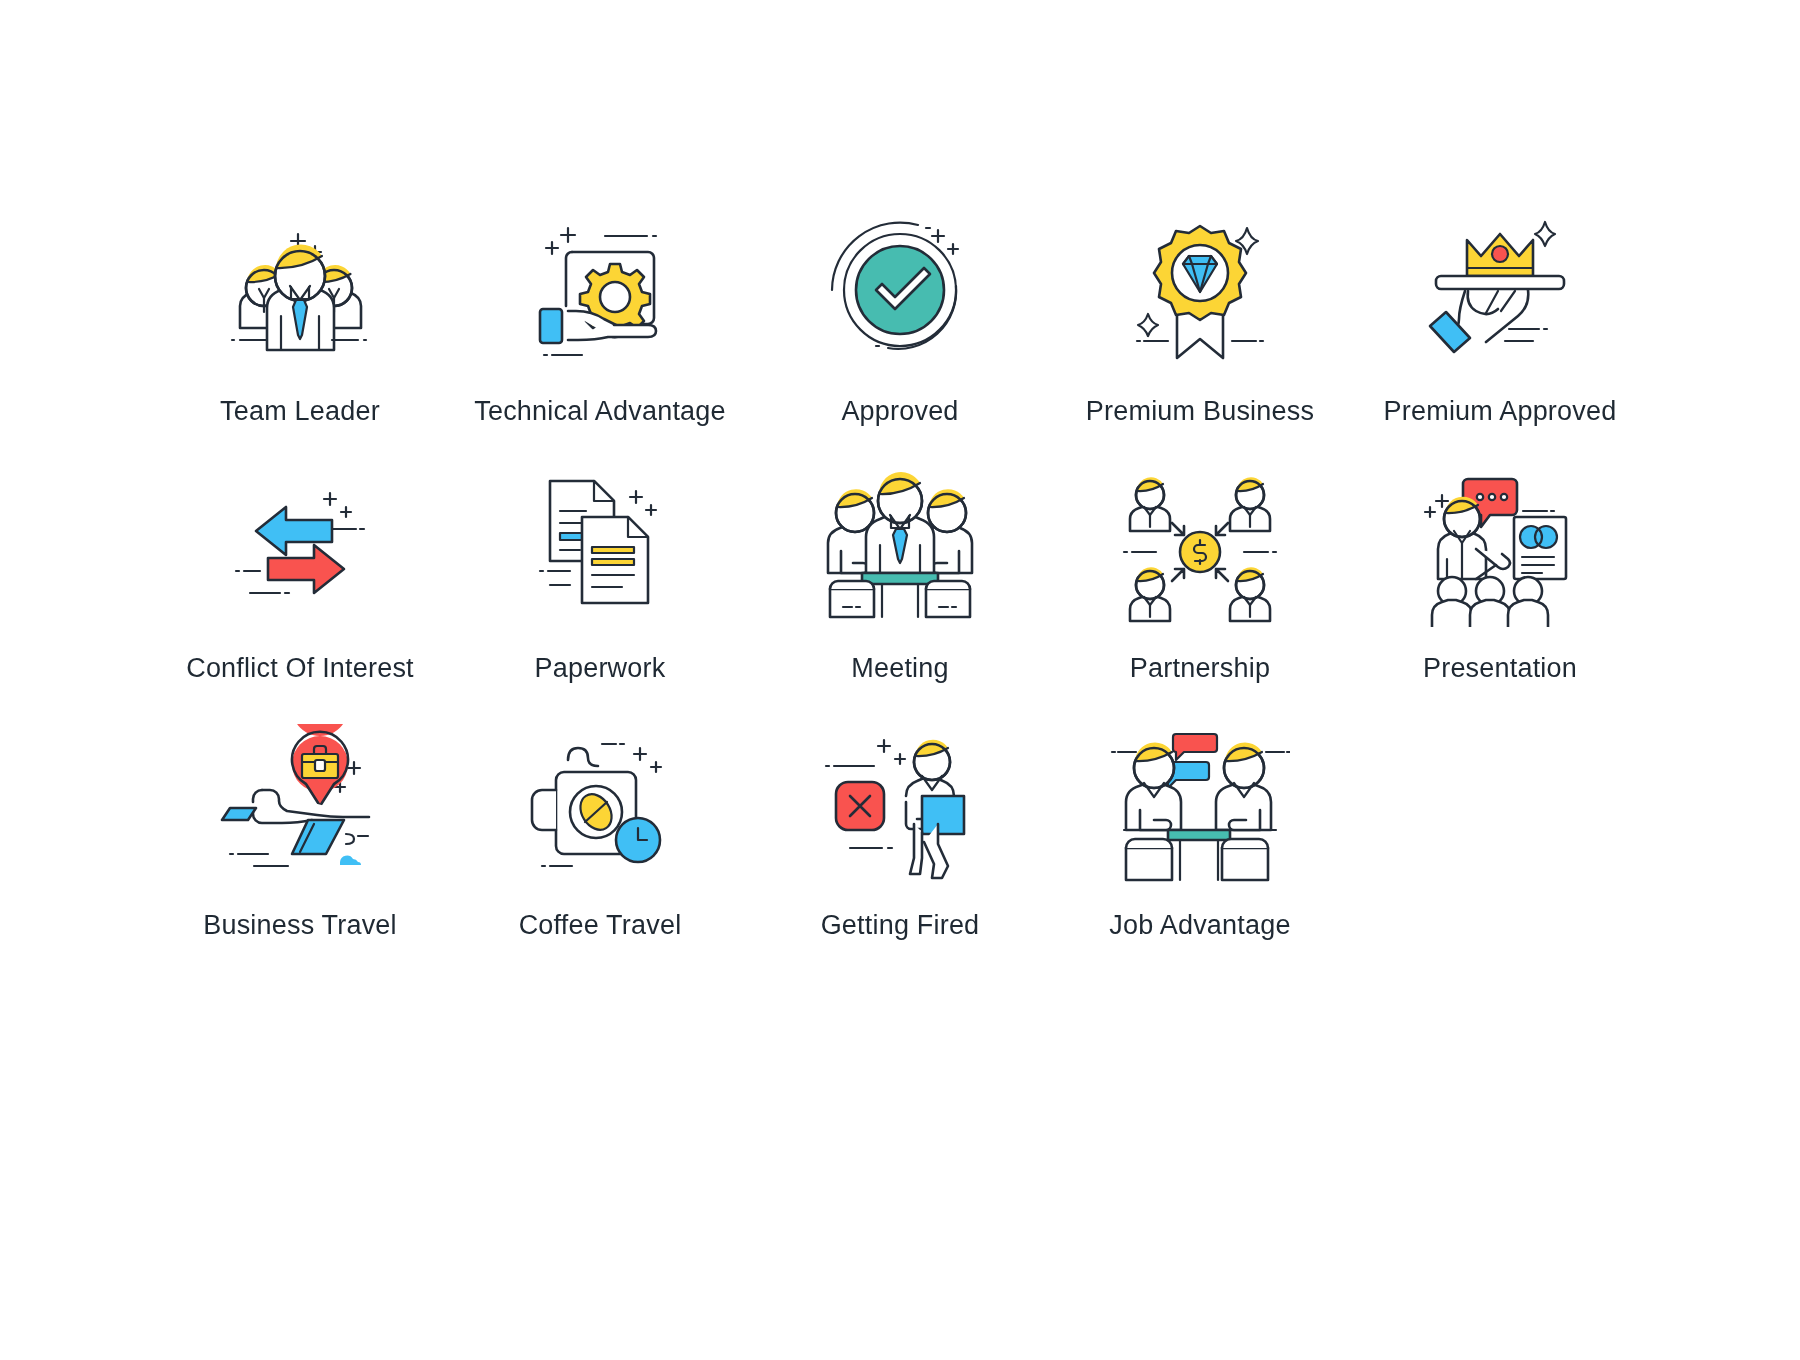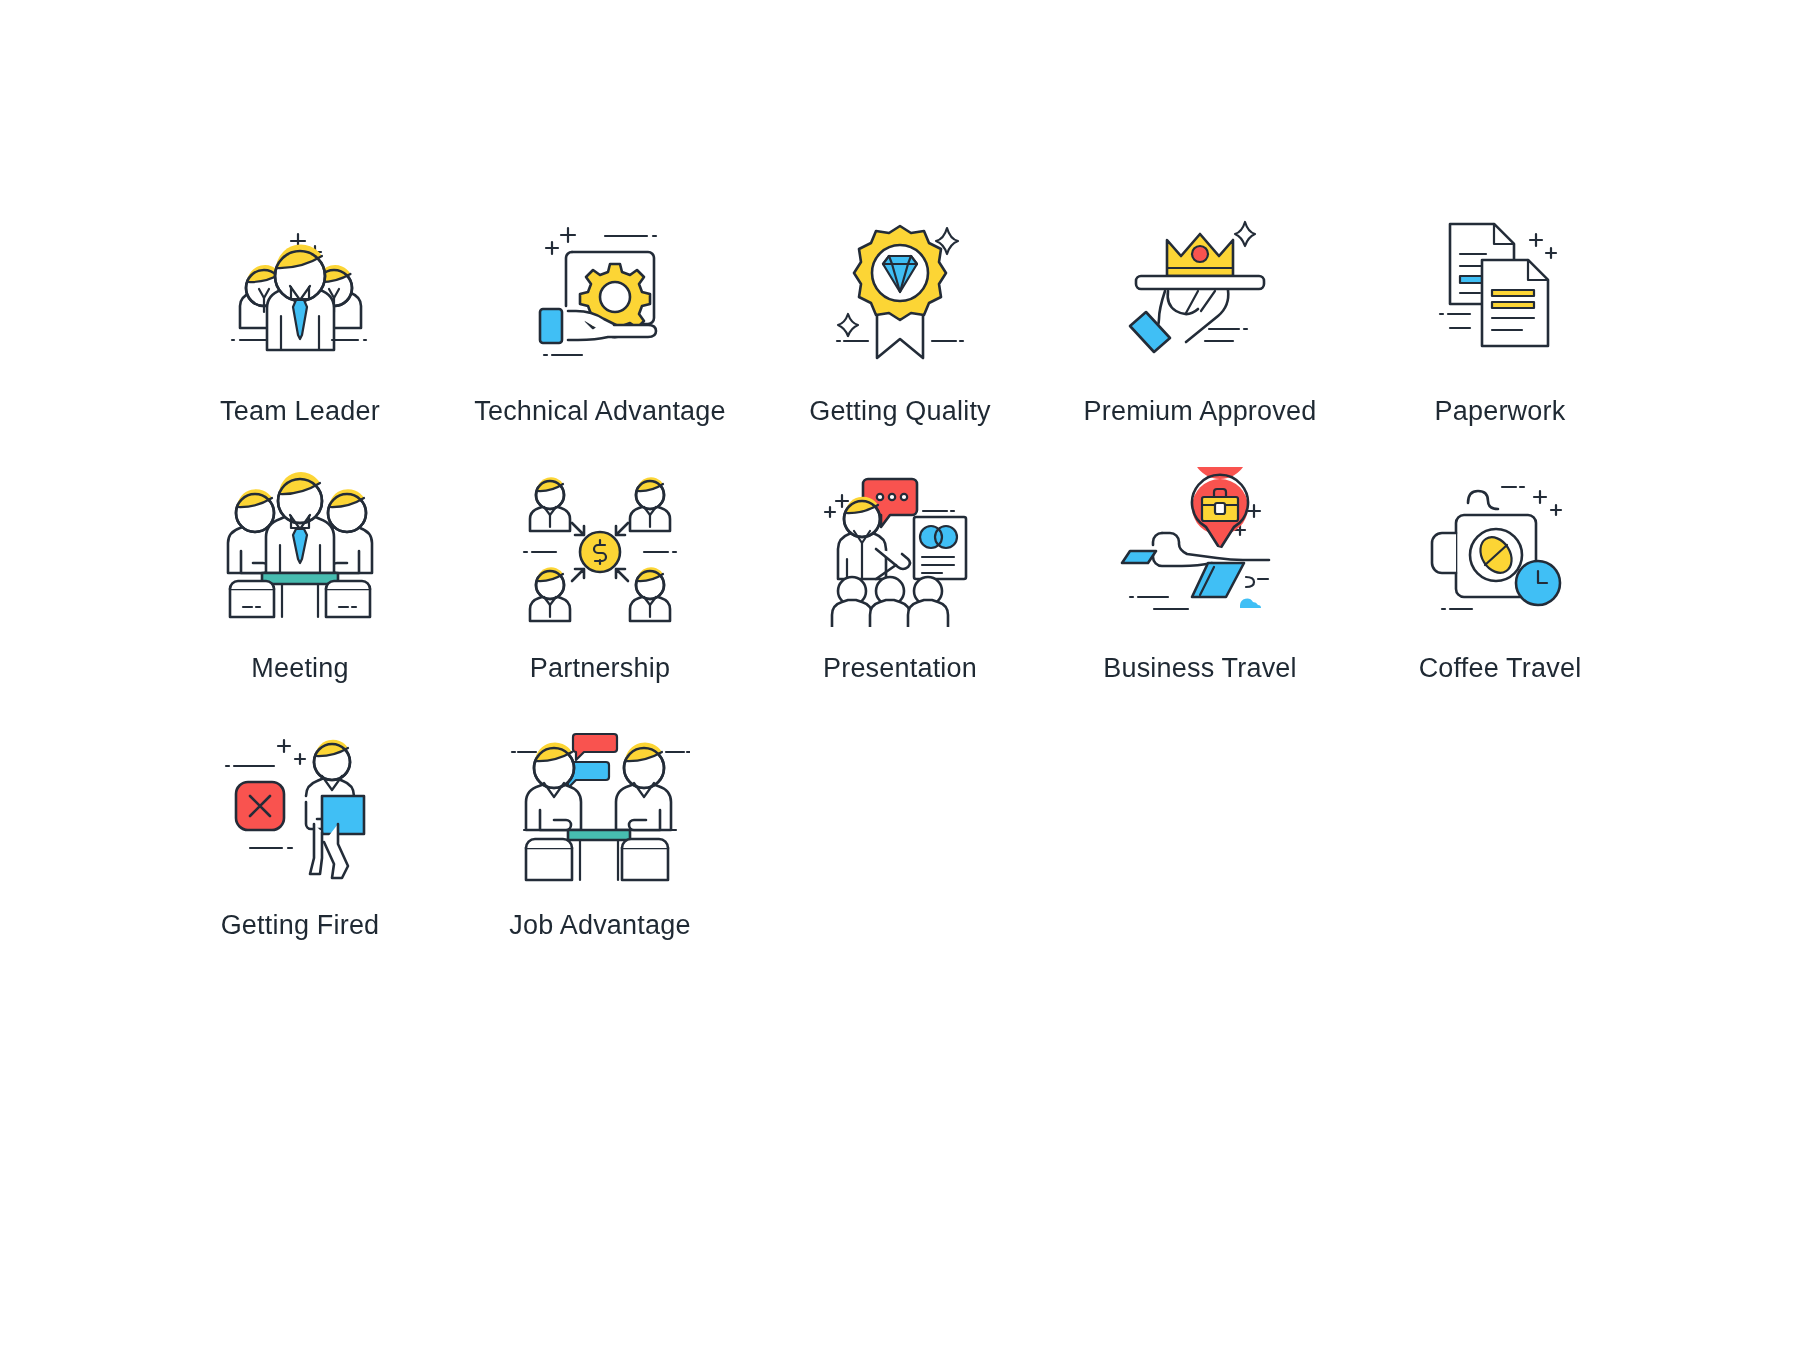--- a/index.html
+++ b/index.html
@@ -158,20 +158,43 @@
           <rect class="fill-blue" x="30" y="99" width="22" height="34" rx="3"></rect>
           <rect class="ln fill-none" x="30" y="99" width="22" height="34" rx="3"></rect>
 
           <path class="ln-thin" d="M42 145 h30"></path>
           <path class="ln-thin" d="M34 145 h3"></path>
         </svg>
       </div>
       <div class="icon-label">Technical Advantage</div>
     </div>
 
+    <div class="icon-cell">
+      <div class="icon-art">
+        <svg viewBox="0 0 180 160">
+
+          <path class="ln-thin" d="M128 20 V32 M122 26 H134"></path>
+          <path class="ln-thin" d="M143 34 V44 M138 39 H148"></path>
+
+          <path class="ln-thin fill-none" d="M22 80 a68 68 0 0 1 86 -65"></path>
+          <path class="ln-thin" d="M116 18 h4"></path>
+          <path class="ln-thin fill-none" d="M146 76 a58 58 0 0 1 -68 62"></path>
+          <path class="ln-thin" d="M66 136 h3"></path>
+
+          <path class="ln-thin fill-none" d="M34 80 a56 56 0 1 1 112 0 a56 56 0 1 1 -112 0 Z"></path>
+
+          <circle class="fill-teal" cx="90" cy="80" r="44"></circle>
+          <circle class="ln fill-none" cx="90" cy="80" r="44"></circle>
+
+          <path class="fill-white" d="M66 80 l6 -6 l13 13 l29 -29 l6 6 l-35 35 Z"></path>
+          <path class="ln fill-none" d="M66 80 l6 -6 l13 13 l29 -29 l6 6 l-35 35 Z"></path>
+        </svg>
+      </div>
+      <div class="icon-label">Approved</div>
+    </div>
 
 
     <div class="icon-cell">
       <div class="icon-art">
         <svg viewBox="0 0 180 160">
 
           <path class="ln-thin fill-none" d="M137 18 q3 11 11 13 q-8 3 -11 13 q-3 -10 -11 -13 q8 -2 11 -13 Z"></path>
 
           <path class="ln-thin fill-none" d="M38 104 q3 9 10 11 q-7 3 -10 11 q-3 -8 -10 -11 q7 -2 10 -11 Z"></path>
 
@@ -188,21 +211,21 @@
           <path class="ln-thin fill-none" d="M79 46 h22 l6 8 h-34 Z"></path>
           <path class="ln-thin" d="M79 46 l3 8 l8 28 l8 -28 l3 -8"></path>
           <path class="ln-thin" d="M82 54 h16"></path>
 
           <path class="ln-thin" d="M34 131 h24"></path>
           <path class="ln-thin" d="M27 131 h3"></path>
           <path class="ln-thin" d="M122 131 h24"></path>
           <path class="ln-thin" d="M150 131 h3"></path>
         </svg>
       </div>
-      <div class="icon-label">Getting Quality</div>
+      <div class="icon-label">Premium Business</div>
     </div>
 
     <div class="icon-cell">
       <div class="icon-art">
         <svg viewBox="0 0 180 160">
 
           <path class="ln-thin fill-none" d="M135 12 q3 10 10 12 q-7 3 -10 12 q-3 -9 -10 -12 q7 -2 10 -12 Z"></path>
 
           <path class="fill-yellow" d="M57 30 l14 16 l19 -22 l19 22 l14 -16 v36 H57 Z"></path>
           <path class="ln fill-none" d="M57 30 l14 16 l19 -22 l19 22 l14 -16 v36 H57 Z"></path>
@@ -222,20 +245,44 @@
           <path class="ln fill-none" d="M20 116 l16 -14 l24 26 l-16 14 Z"></path>
 
           <path class="ln-thin" d="M99 119 h30"></path>
           <path class="ln-thin" d="M134 119 h3"></path>
           <path class="ln-thin" d="M95 131 h28"></path>
         </svg>
       </div>
       <div class="icon-label">Premium Approved</div>
     </div>
 
+    <div class="icon-cell">
+      <div class="icon-art">
+        <svg viewBox="0 0 180 160">
+
+          <path class="ln-thin" d="M120 26 V38 M114 32 H126"></path>
+          <path class="ln-thin" d="M136 40 V50 M131 45 H141"></path>
+
+          <path class="ln-thin" d="M118 62 h28"></path>
+          <path class="ln-thin" d="M150 62 h4"></path>
+
+          <path class="fill-blue" d="M46 64 l30 -24 v13 h46 v22 h-46 v13 Z"></path>
+          <path class="ln fill-none" d="M46 64 l30 -24 v13 h46 v22 h-46 v13 Z"></path>
+
+          <path class="fill-red" d="M134 102 l-30 -24 v13 h-46 v22 h46 v13 Z"></path>
+          <path class="ln fill-none" d="M134 102 l-30 -24 v13 h-46 v22 h46 v13 Z"></path>
+
+          <path class="ln-thin" d="M34 104 h16"></path>
+          <path class="ln-thin" d="M26 104 h3"></path>
+          <path class="ln-thin" d="M40 126 h30"></path>
+          <path class="ln-thin" d="M75 126 h4"></path>
+        </svg>
+      </div>
+      <div class="icon-label">Conflict Of Interest</div>
+    </div>
 
     <div class="icon-cell">
       <div class="icon-art">
         <svg viewBox="0 0 180 160">
 
           <path class="ln-thin" d="M126 24 V36 M120 30 H132"></path>
           <path class="ln-thin" d="M141 38 V48 M136 43 H146"></path>
 
           <path class="ln fill-white" d="M40 14 h44 l20 20 v60 H40 Z"></path>
           <path class="ln-thin fill-white" d="M84 14 v20 h20 Z"></path>

